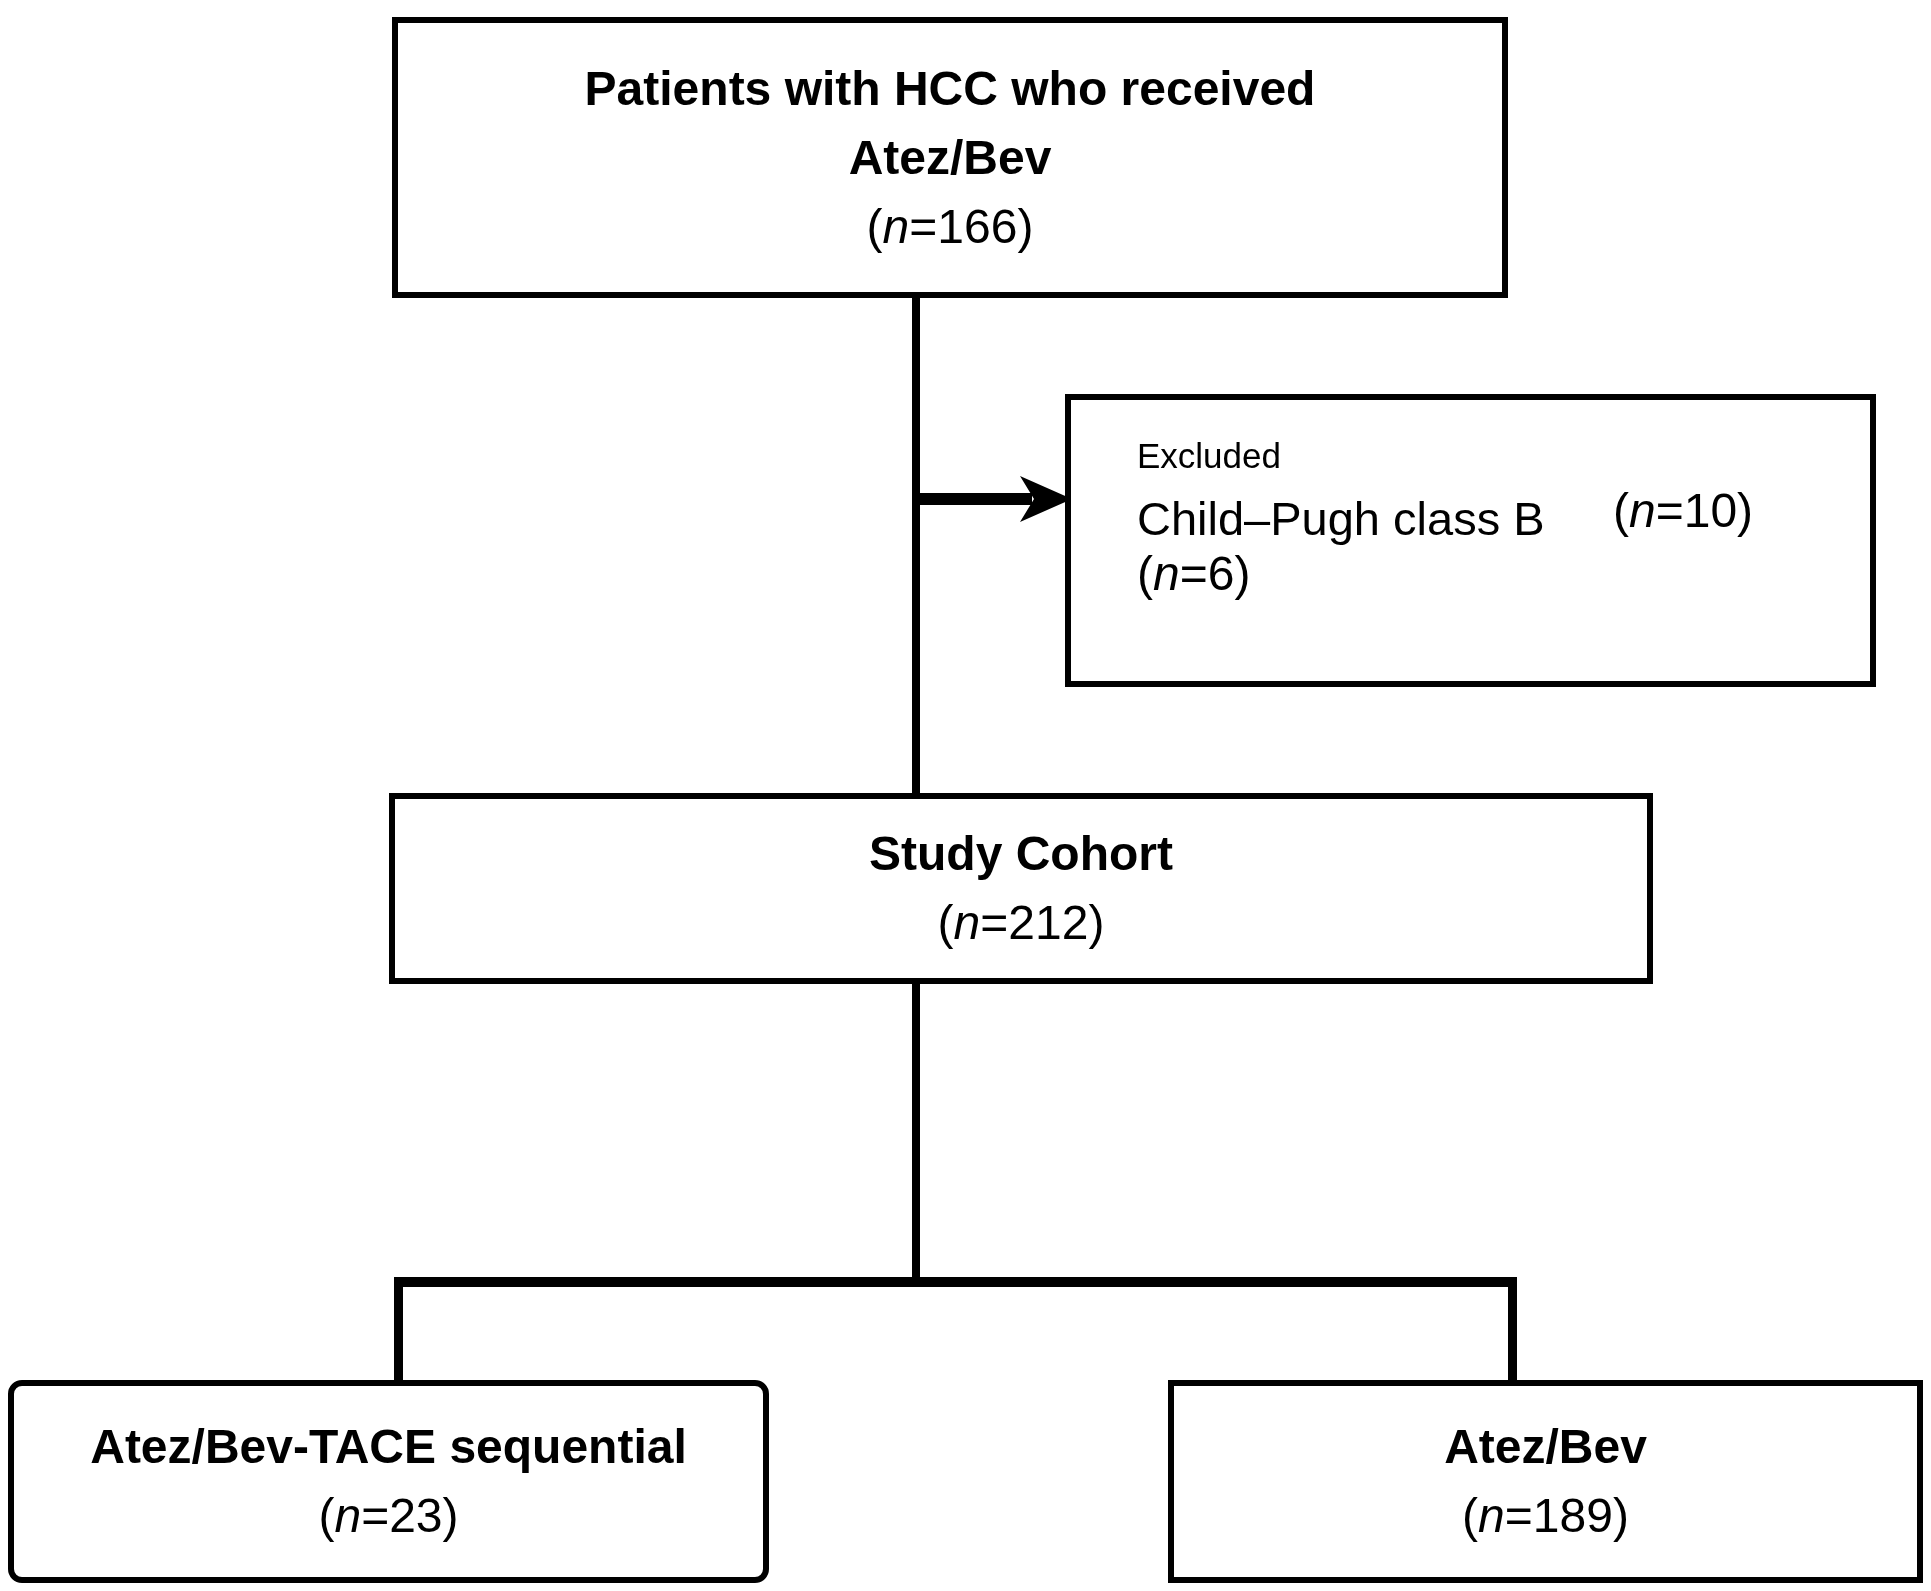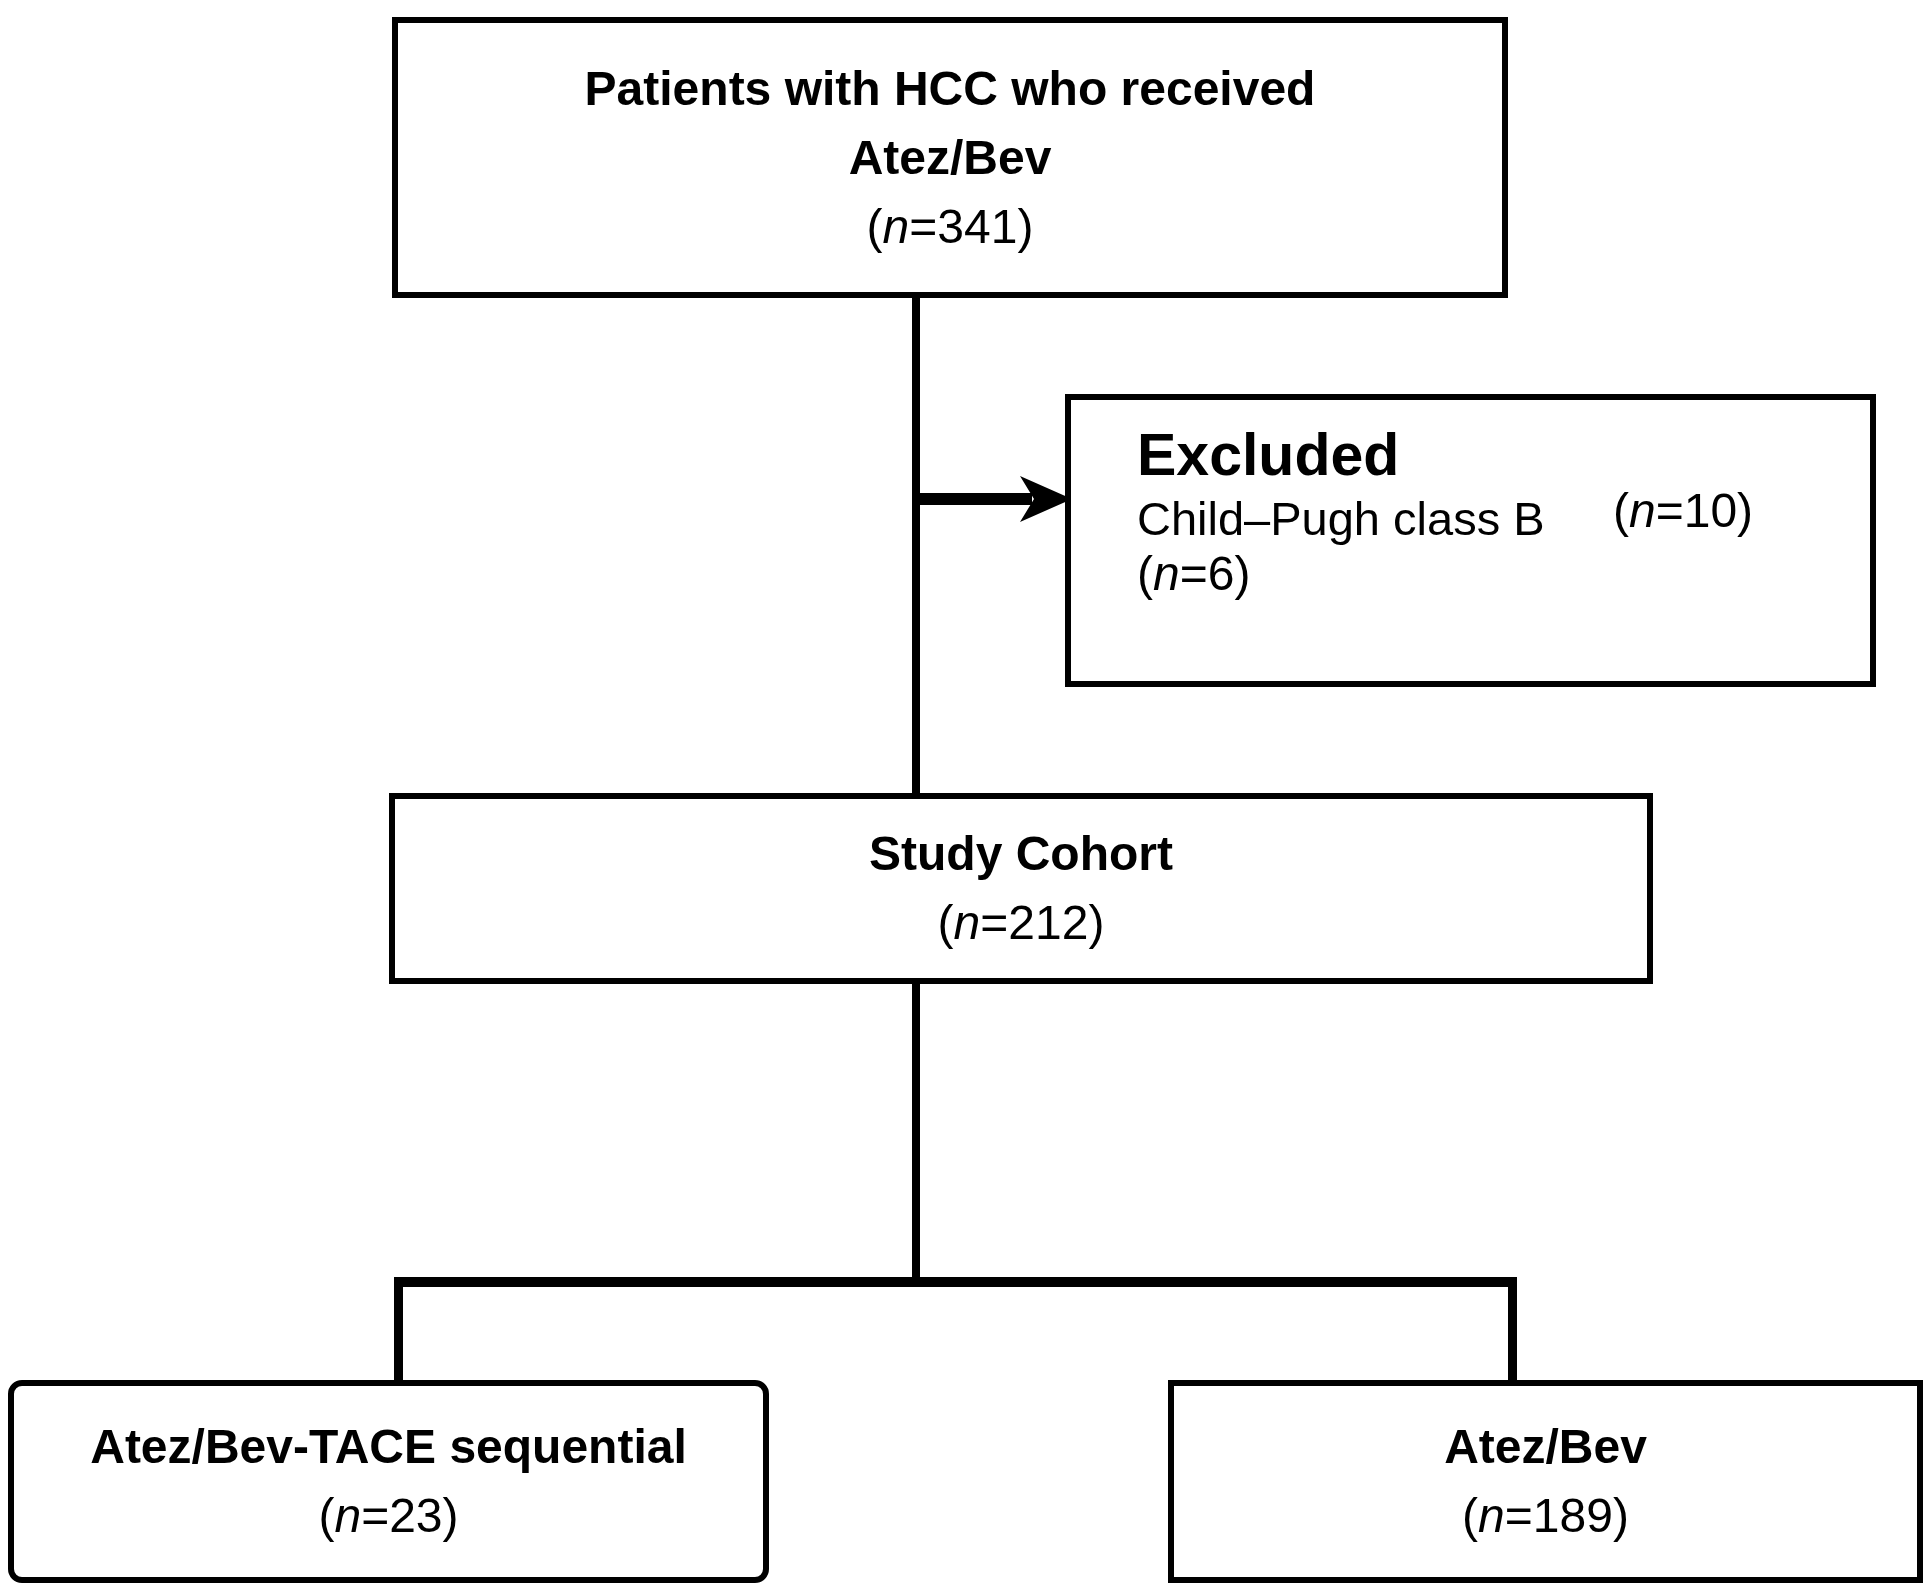--- a/index.html
+++ b/index.html
@@ -55,22 +55,22 @@
   
   #box-excluded {
     left: 1065px; top: 394px; width: 811px; height: 293px;
     align-items: flex-start;
     justify-content: flex-start;
     text-align: left;
     gap: 0;
     padding: 24px 16px 16px 66px;
   }
   #box-excluded .ex-title {
-    font-weight: bold;
-    font-size: 59px;
+    font-weight: normal;
+    font-size: 35px;
     line-height: 63px;
     white-space: nowrap;
   }
   .ex-row {
     display: flex;
     font-size: 47px;
     line-height: 63px;
     white-space: nowrap;
   }
   .ex-label { width: 476px; }
@@ -104,21 +104,21 @@
   <div class="conn" id="drop-right"></div>
 
   <svg id="exclusion-arrow" viewBox="0 0 156 46" aria-hidden="true">
     <rect x="0" y="17" width="116" height="12" fill="#000000"></rect>
     <polygon points="104,0 156,23 104,46 118,23" fill="#000000"></polygon>
   </svg>
 
   <div class="box" id="box-enrollment">
     <div class="title">Patients with HCC who received</div>
     <div class="title">Atez/Bev</div>
-    <div class="count"><span>(</span><i>n</i><span>=341)</span></div>
+    <div class="count"><span>(</span><i>n</i><span>=166)</span></div>
   </div>
 
   <div class="box" id="box-excluded">
     <div class="ex-title">Excluded</div>
 
     <div class="ex-row">
       <span class="ex-label">Child–Pugh class B</span>
       <span class="ex-count count"><span>(</span><i>n</i><span>=10)</span></span>
     </div>
 

